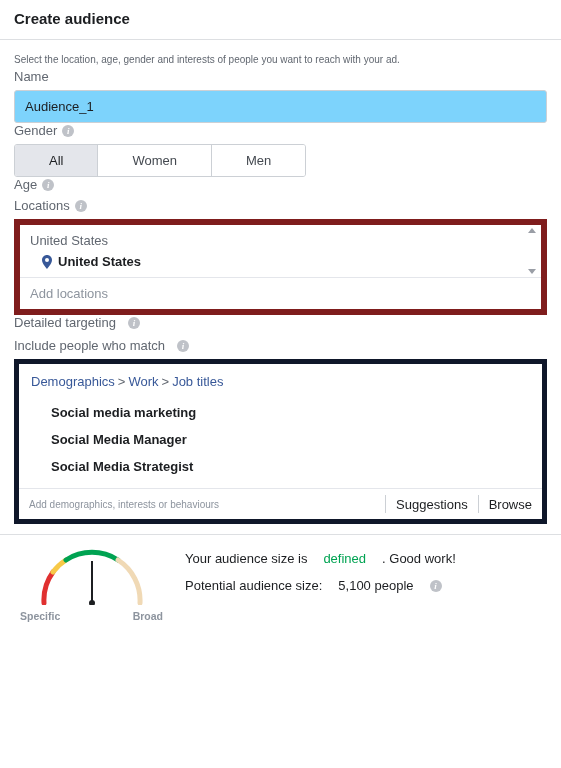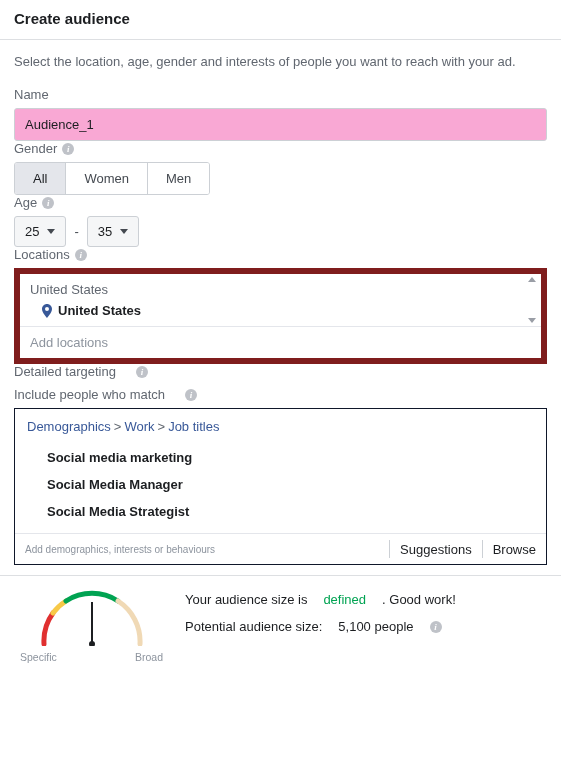--- a/index.html
+++ b/index.html
@@ -1,56 +1,56 @@
 <!DOCTYPE html>
 <html><head>
 <meta charset="utf-8">
 <style>
   * { box-sizing: border-box; margin: 0; padding: 0; font-family: Helvetica, Arial, sans-serif; }
   body { width: 561px; background: #fff; color: #1c1e21; font-size: 13px; }
   .header { padding: 10px 18px 12px 14px; border-bottom: 1px solid #dddfe2; }
   .header h1 { font-size: 15px; font-weight: bold; color: #1c1e21; }
   .content { padding: 14px 14px 10px 14px; }
-  .intro { color: #616770; font-size: 13px; margin-bottom: 18px; }
+  .intro { color: #616770; font-size: 10px; margin-bottom: 4px; }
   .field-label { color: #616770; font-size: 13px; margin-bottom: 6px; display: flex; align-items: center; gap: 5px; }
   .info-icon { width: 12px; height: 12px; border-radius: 50%; background: #bfc2c8; color: #fff; font-size: 9px; font-weight: bold; display: inline-flex; align-items:center; justify-content:center; font-style: italic; font-family: Georgia, serif; }
-  .text-input { width: 100%; border: 1px solid #ccd0d5; border-radius: 3px; padding: 8px 10px; font-size: 13px; color: #1c1e21; background:#f9a8d4; }
+  .text-input { width: 100%; border: 1px solid #ccd0d5; border-radius: 3px; padding: 8px 10px; font-size: 13px; color: #1c1e21; background:#7dd3fc; }
   .section { margin-bottom: 0; }
   .btn-group { display:flex; border:1px solid #ccd0d5; border-radius:3px; overflow:hidden; width: fit-content;}
-  .btn-group .seg { padding: 8px 18px; font-size: 13px; color:#444950; background:#fff; border-right:1px solid #ccd0d5; cursor:pointer; }
+  .btn-group .seg { padding: 8px 34px; font-size: 13px; color:#444950; background:#fff; border-right:1px solid #ccd0d5; cursor:pointer; }
   .btn-group .seg:last-child { border-right:none; }
   .btn-group .seg.active { background:#e4e6eb; color:#1c1e21; font-weight:normal; }
   .age-row { display:flex; align-items:center; gap:8px; }
   .age-select { border:1px solid #ccd0d5; border-radius:3px; background:#f5f6f7; padding:7px 10px; display:flex; align-items:center; gap:8px; font-size:13px; cursor:pointer; }
   .age-sep { color:#444950; }
   .caret { width:0; height:0; border-left:4px solid transparent; border-right:4px solid transparent; border-top:5px solid #444950; }
   .loc-box { border:6px solid #7f1d1d; }
   .loc-scroll { position:relative; max-height: 55px; padding:6px 18px 6px 10px; }
   .loc-scroll .scrollbar { position:absolute; right:1px; top:1px; bottom:1px; width:16px; display:flex; flex-direction:column; justify-content:space-between; align-items:center; }
   .scroll-arrow { width:0;height:0;border-left:4px solid transparent;border-right:4px solid transparent; cursor:pointer;}
   .scroll-arrow.up{border-bottom:5px solid #9a9ea6; margin-top:2px;}
   .scroll-arrow.down{border-top:5px solid #9a9ea6; margin-bottom:2px;}
   .loc-group-label { color:#616770; font-size:13px; padding:2px 0 4px 0;}
   .loc-item { display:flex; align-items:center; gap:6px; padding:2px 0 2px 12px; font-size:13px; font-weight:bold; color:#1c1e21;}
   .pin-icon { width:10px; height:14px; display:inline-block; }
   .loc-add { border-top:1px solid #e4e6eb; padding:8px 10px; color:#8d949e; font-size:13px; }
-  .sublabel { color:#616770; font-size:13px; margin-bottom:8px; display:flex; align-items:center; gap:20px;}
-  .target-box { border:1px solid #0f172a; }
+  .sublabel { color:#616770; font-size:13px; margin-bottom:8px; display:flex; align-items:center; gap:12px;}
+  .target-box { border:5px solid #0f172a; }
   .target-body { padding:10px 12px 8px 12px; }
   .crumb { color:#385898; font-size:13px; margin-bottom:10px; }
   .crumb span.sep { color:#616770; padding:0 3px;}
   .match-item { font-size:13px; font-weight:bold; color:#1c1e21; padding:6px 0 6px 20px;}
   .target-foot { border-top:1px solid #e4e6eb; display:flex; align-items:center; padding:6px 10px; }
   .target-foot .add-text { color:#8d949e; font-size:10px; flex:1;}
   .target-foot .divider { width:1px; height:18px; background:#ccd0d5; margin:0 10px;}
   .target-foot .link { color:#1c1e21; font-size:13px; cursor:pointer;}
   .footer { border-top:1px solid #dddfe2; padding:10px 14px 14px 14px; display:flex; align-items:flex-start; gap:16px;}
   .gauge-wrap { width:155px; text-align:center; }
   .gauge { width:120px; height:60px; margin:0 auto; }
-  .gauge-labels { display:flex; justify-content:space-between; color:#8d949e; font-size:10.5px; padding:2px 6px 0 6px;}
+  .gauge-labels { display:flex; justify-content:space-between; color:#8d949e; font-size:10.5px; padding:2px 6px 0 6px;font-weight:bold;}
   .aud-info { flex:1; padding-top:6px;}
   .aud-line { font-size:13px; color:#1c1e21; margin-bottom:12px; display:flex; align-items:center; gap:16px; flex-wrap:wrap;}
   .defined { color:#00a352; font-weight:normal;}
 </style>
 </head>
 <body>
 
 <div class="header">
   <h1>Create audience</h1>
 </div>
@@ -72,31 +72,20 @@
       <div class="seg active">All</div>
       <div class="seg">Women</div>
       <div class="seg">Men</div>
     </div>
   </div>
 
   <div class="section">
     <div class="field-label">
       <span>Age</span>
       <span class="info-icon">i</span>
-    </div>
-    <div class="age-row">
-      <div class="age-select">
-        <span>25</span>
-        <span class="caret"></span>
-      </div>
-      <span class="age-sep">-</span>
-      <div class="age-select">
-        <span>35</span>
-        <span class="caret"></span>
-      </div>
     </div>
   </div>
 
   <div class="section">
     <div class="field-label">
       <span>Locations</span>
       <span class="info-icon">i</span>
     </div>
     <div class="loc-box">
       <div class="loc-scroll">

